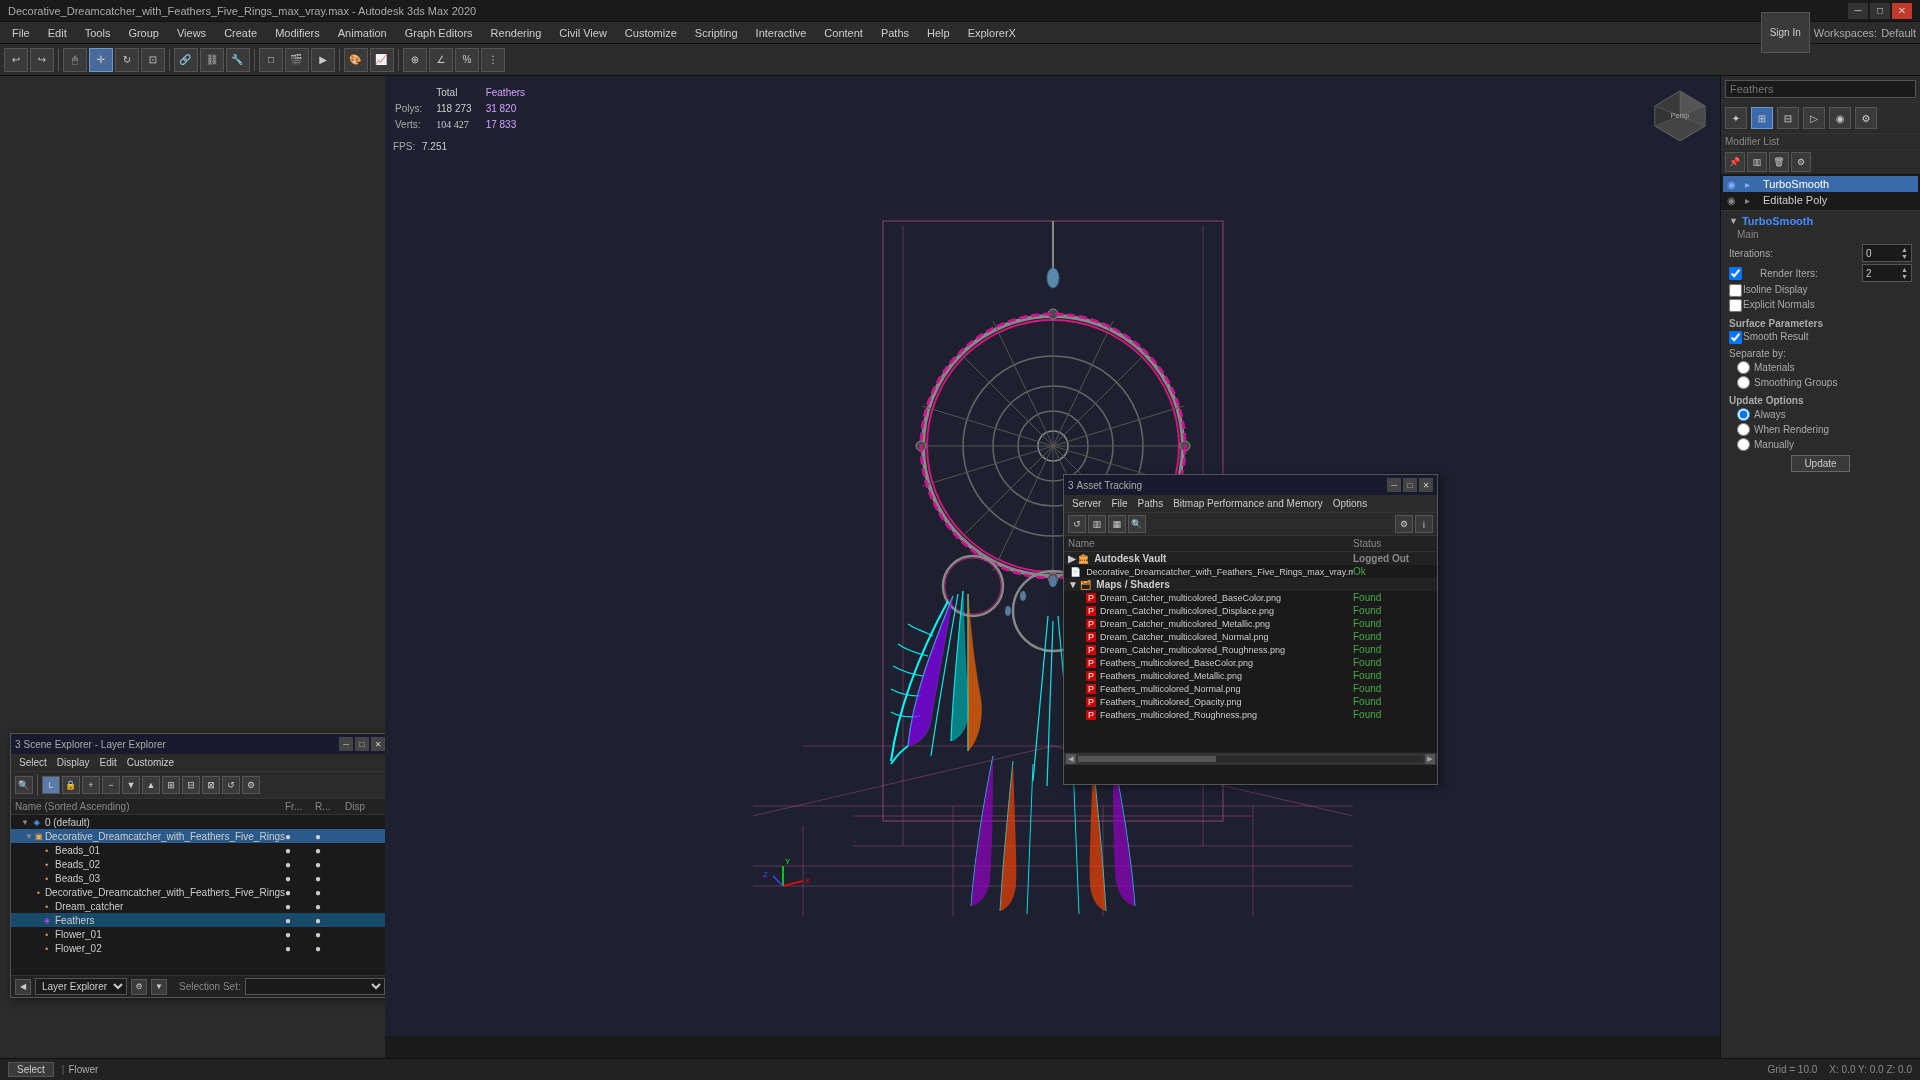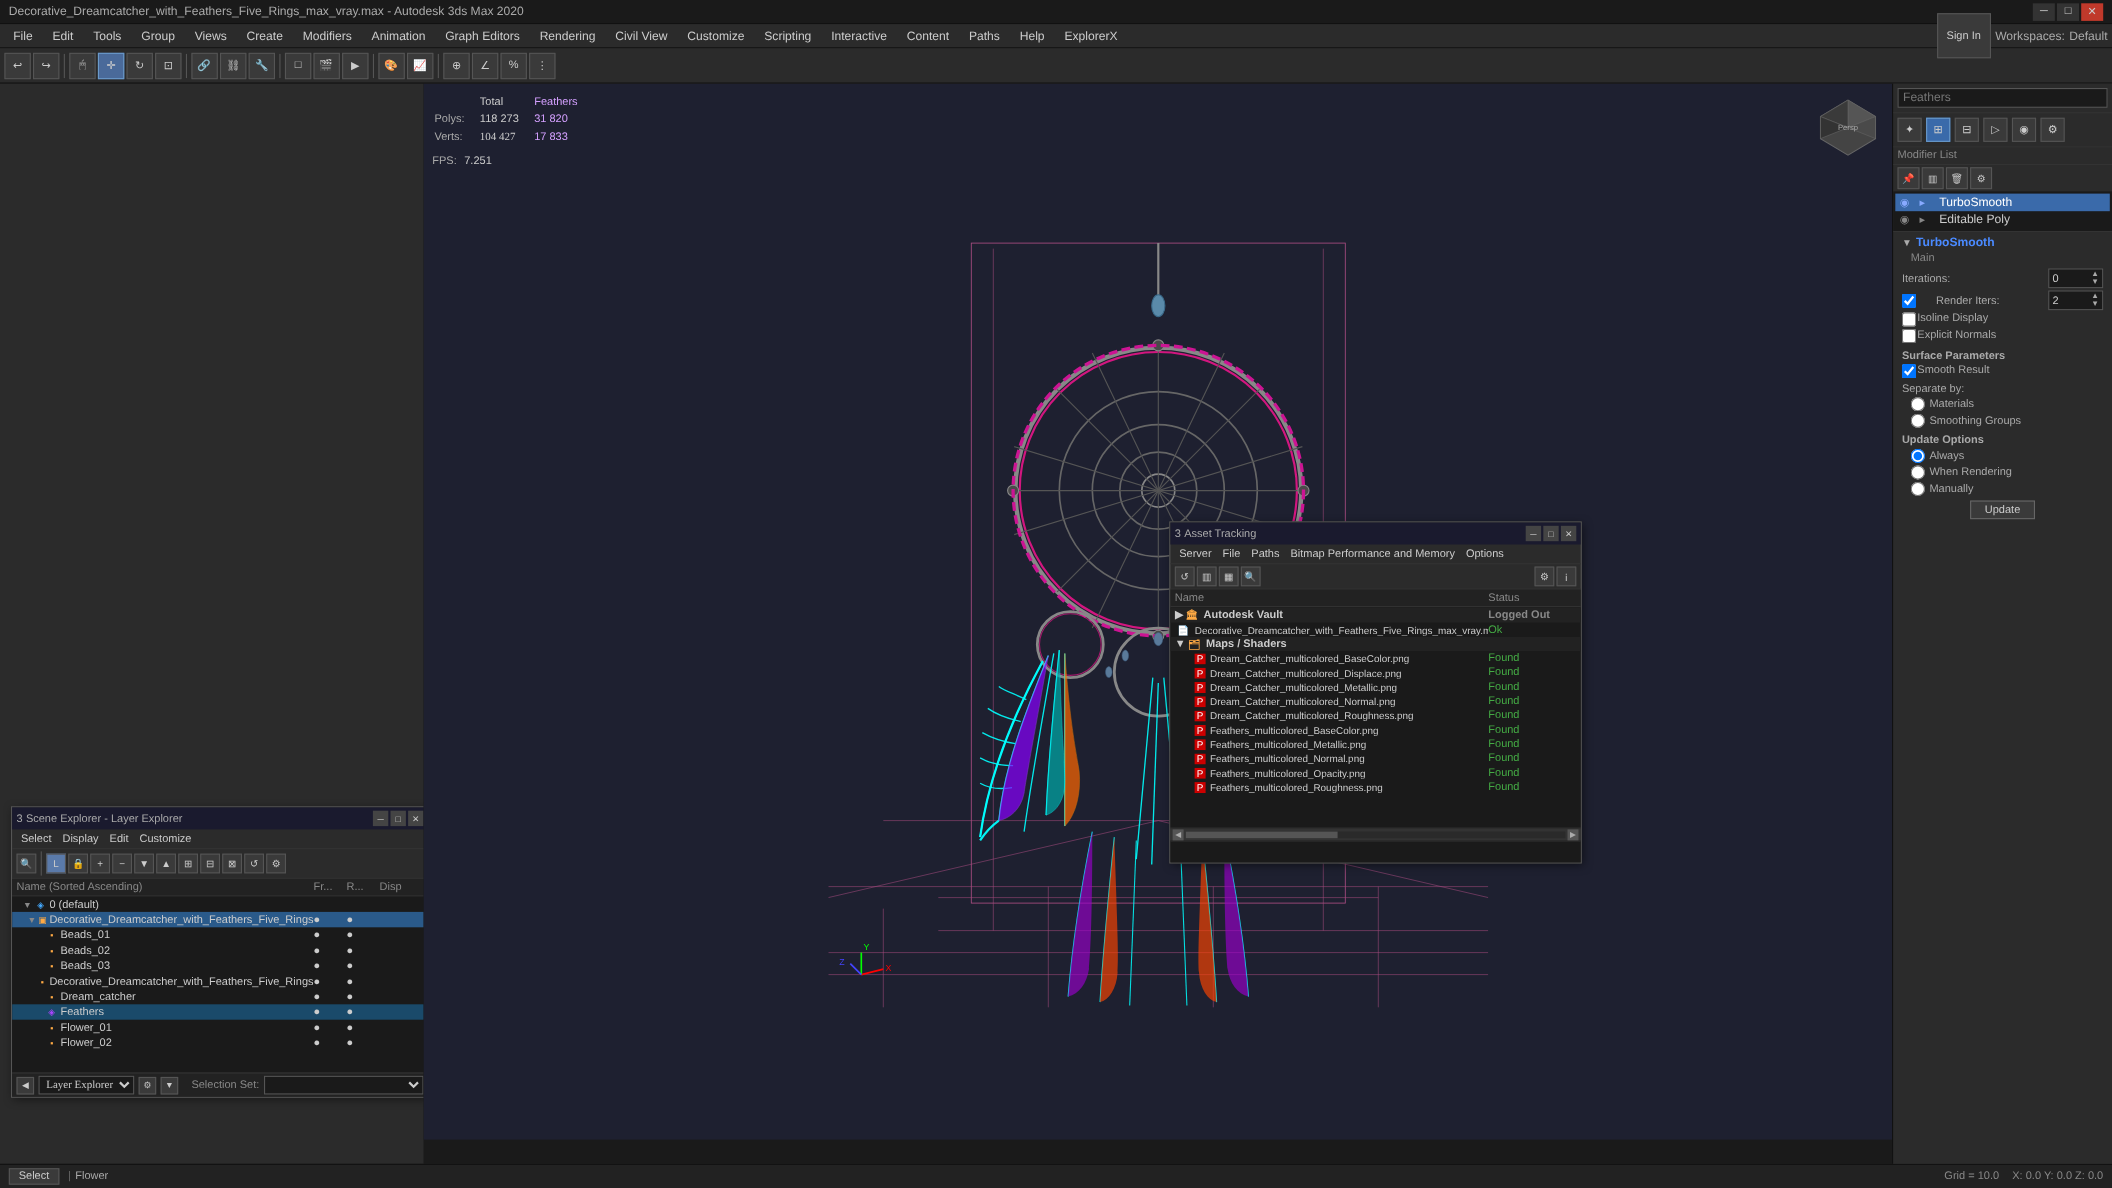--- a/index.html
+++ b/index.html
@@ -320,21 +320,21 @@
             <span class="tree-icon icon-obj">▪</span>
             <span>Flower_02</span>
           </div>
           <span>●</span>
           <span>●</span>
           <span></span>
         </div>
       </div>
       <div class="explorer-footer">
         <button style="width:16px;height:16px;background:#3a3a3a;border:1px solid #555;color:#ccc;font-size:8px;cursor:pointer;">◀</button>
-        <select style="background:#1a1a1a;border:1px solid #555;color:#ccc;font-size:10px;font-family:Liberation Serif, serif;">
+        <select style="background:#1a1a1a;border:1px solid #555;color:#ccc;font-size:10px;">
           <option>Layer Explorer</option>
         </select>
         <button style="width:16px;height:16px;background:#3a3a3a;border:1px solid #555;color:#ccc;font-size:8px;cursor:pointer;">⚙</button>
         <button style="width:16px;height:16px;background:#3a3a3a;border:1px solid #555;color:#ccc;font-size:8px;cursor:pointer;">▼</button>
         <span style="font-size:10px;color:#888;margin-left:8px;">Selection Set:</span>
         <select style="background:#1a1a1a;border:1px solid #555;color:#ccc;font-size:10px;flex:1;">
           <option></option>
         </select>
       </div>
     </div>

